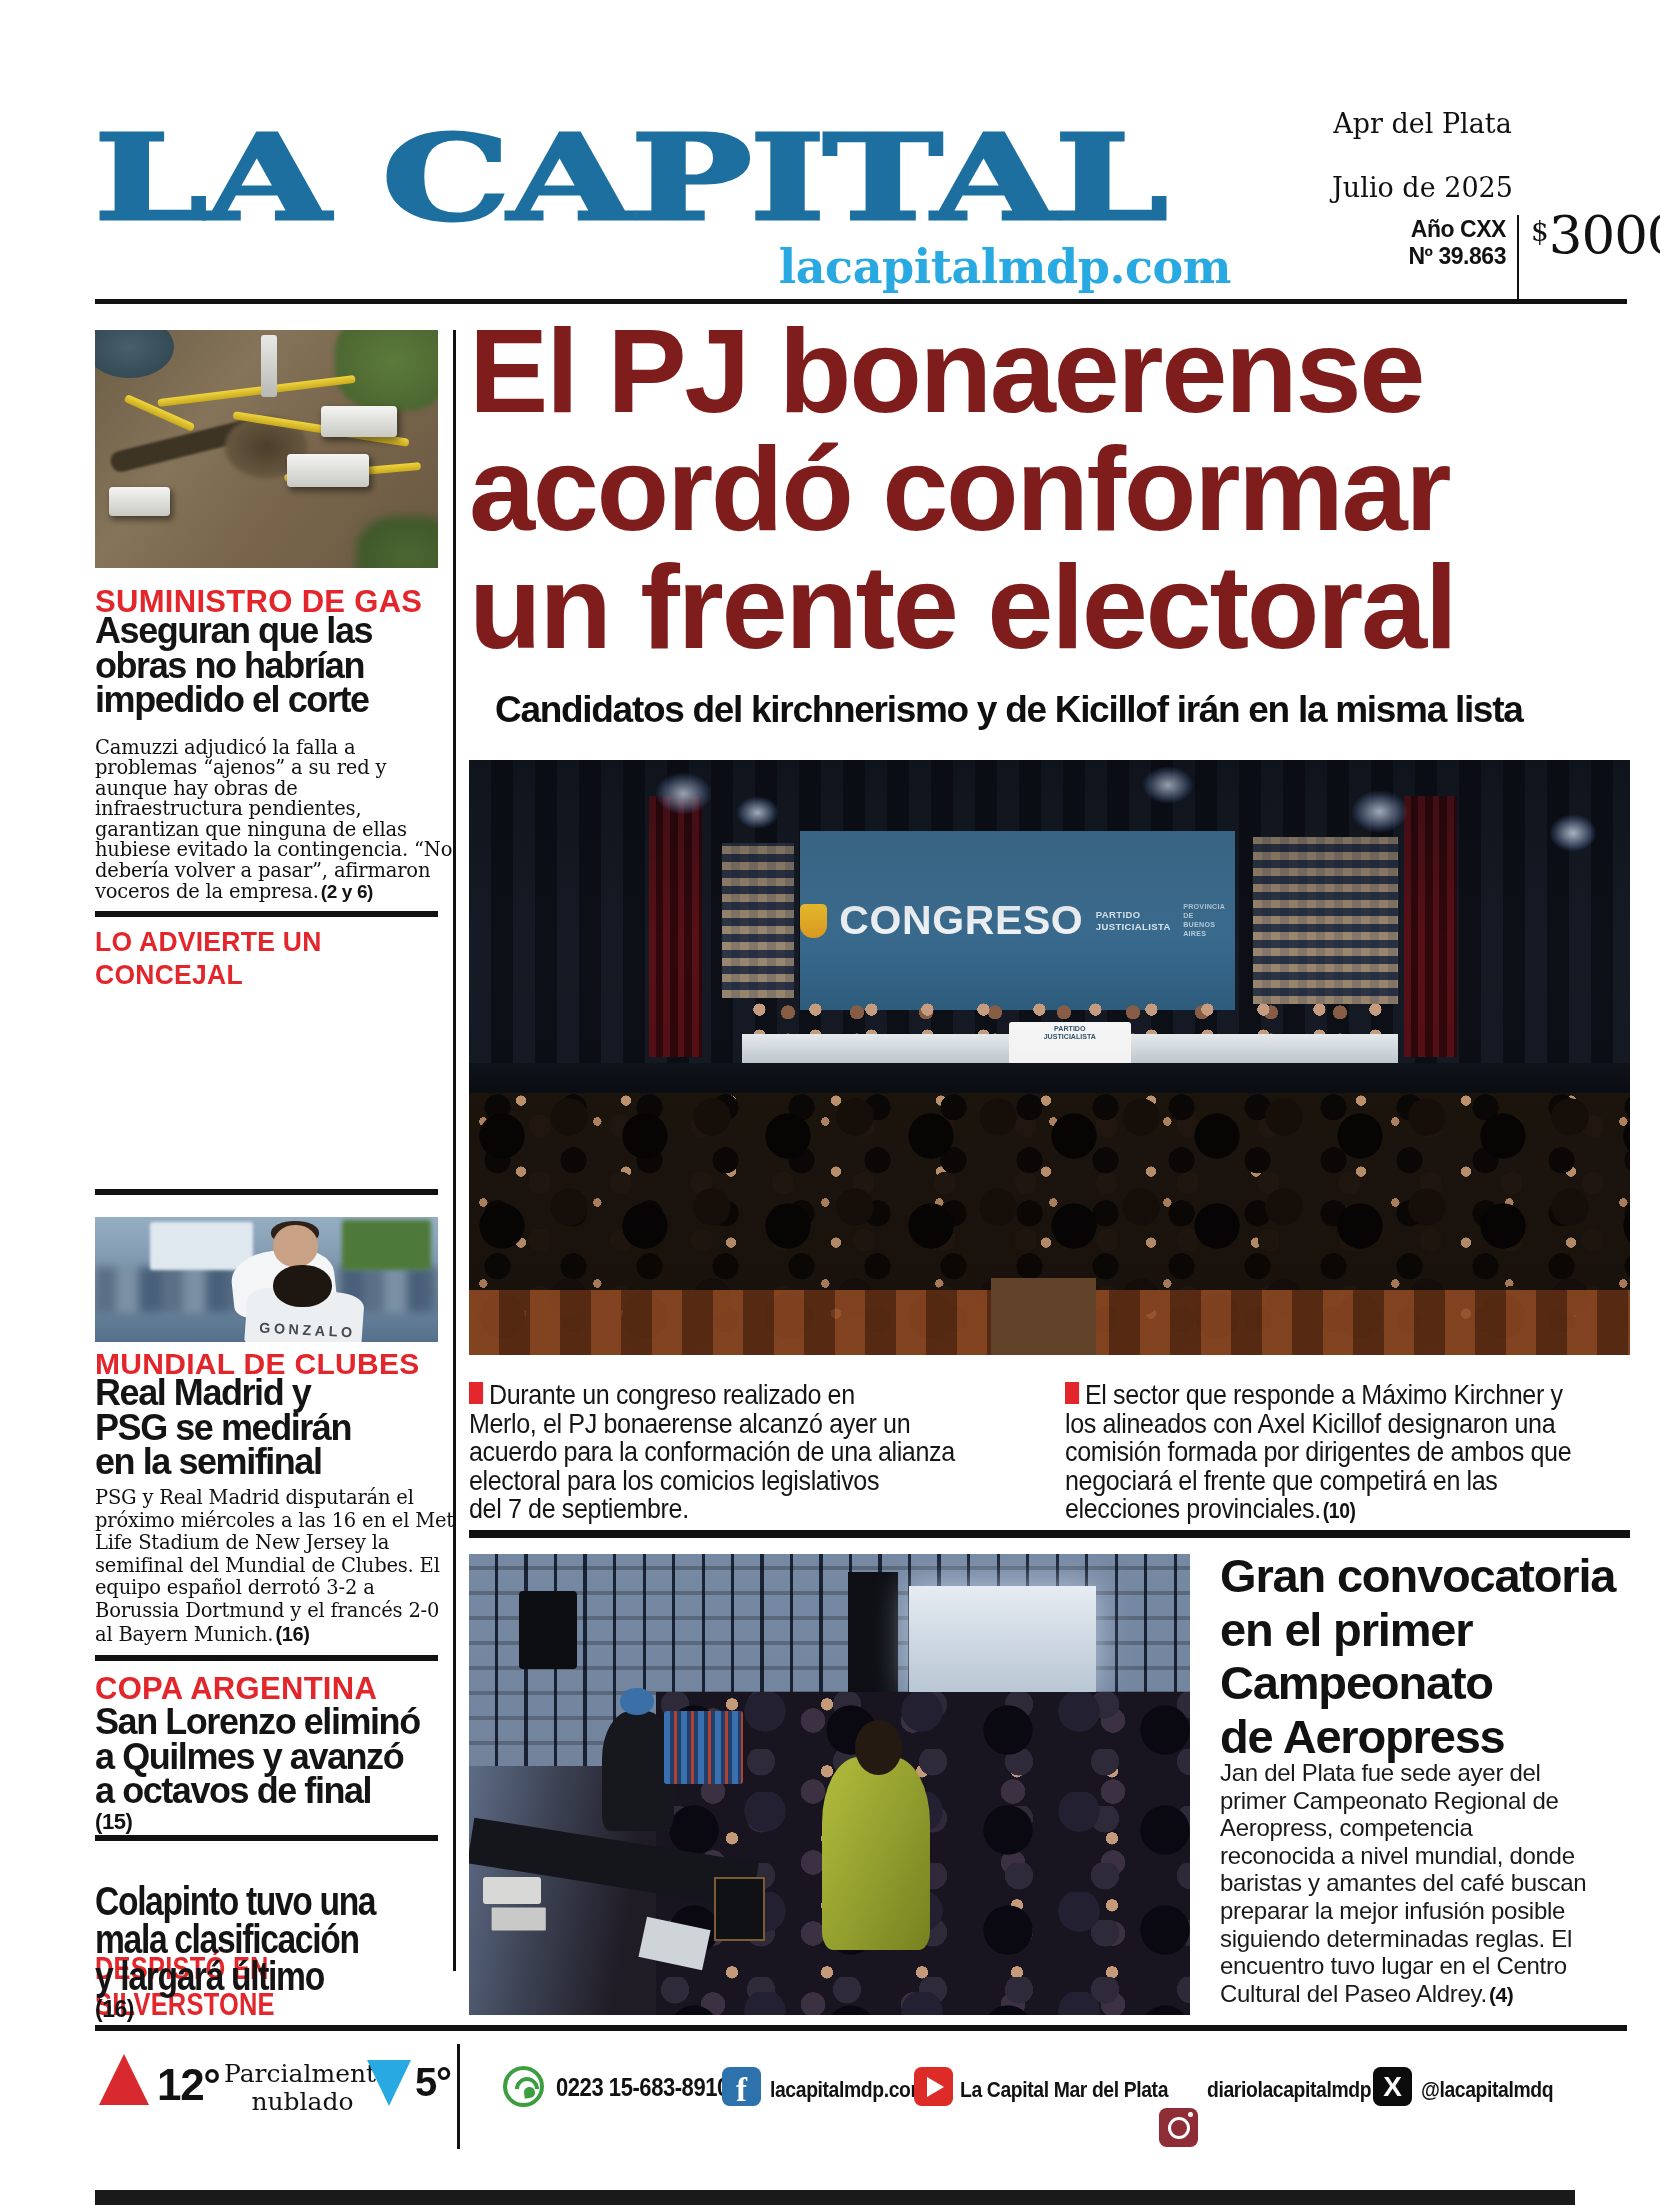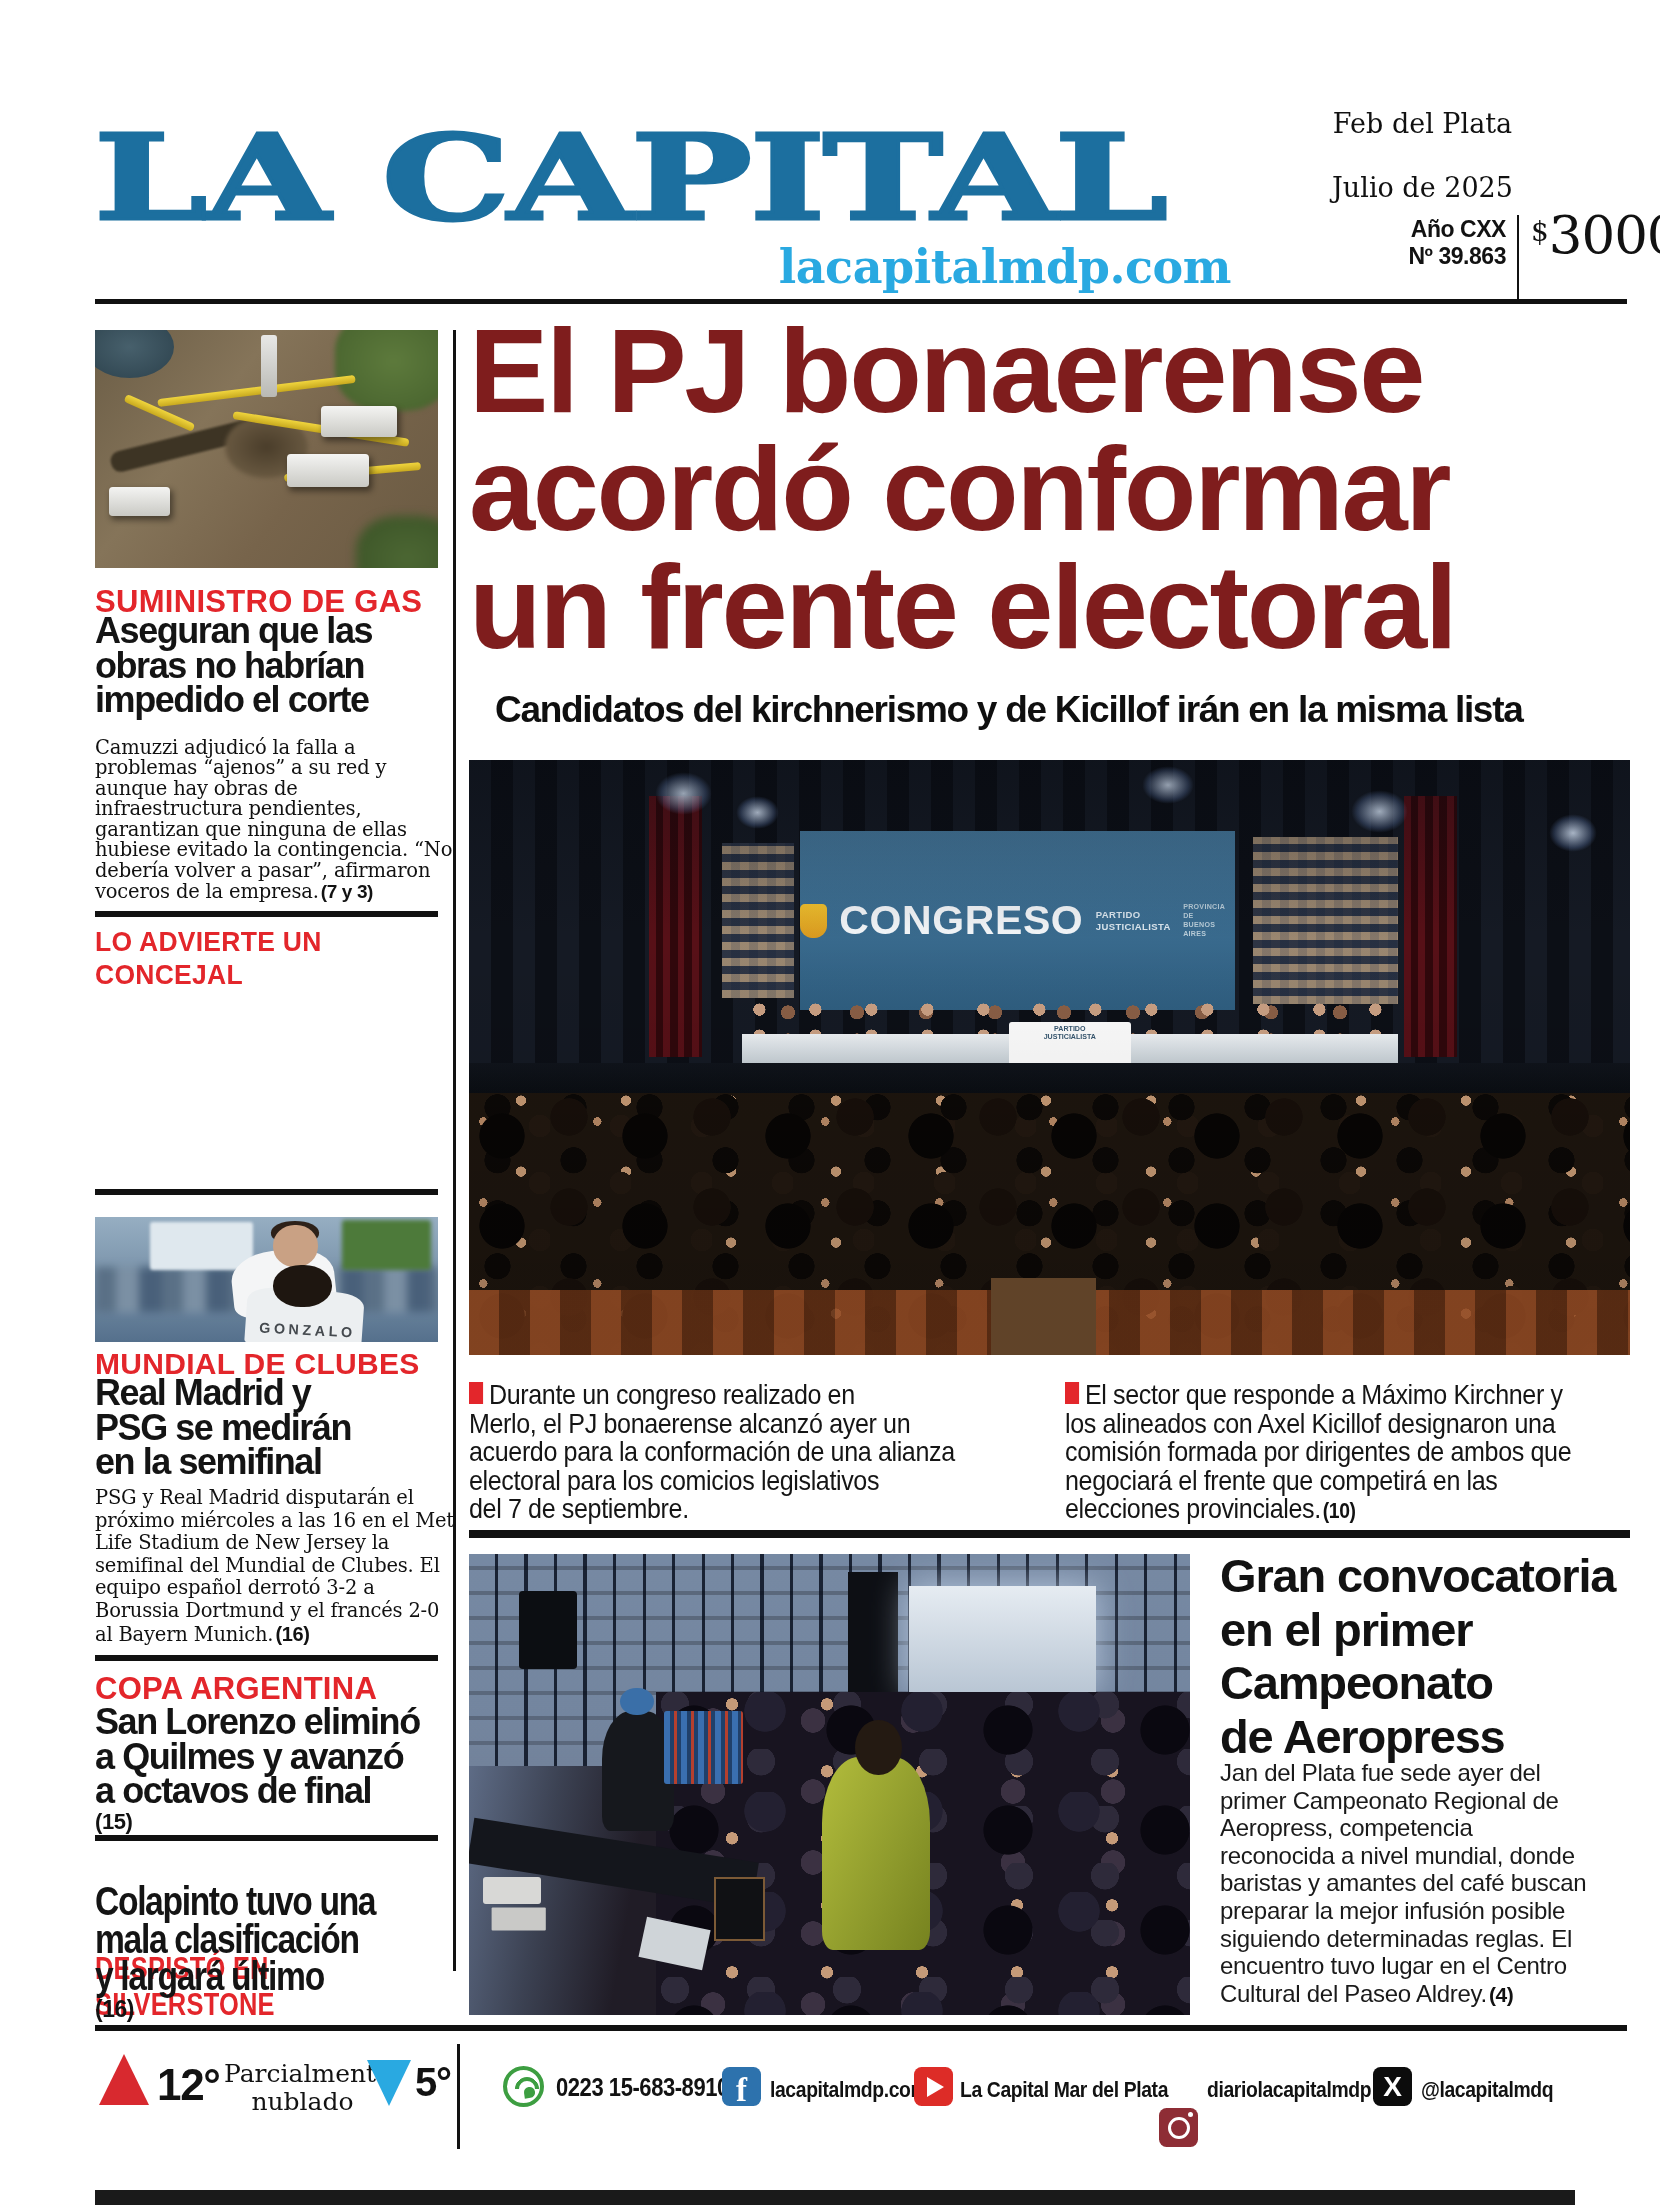--- a/index.html
+++ b/index.html
@@ -177,21 +177,21 @@
 </head>
 <body>
 
 <div id="page">
 
   <div class="abs" style="left:94px;top:120px;">
     <span class="masthead">LA CAPITAL</span>
   </div>
   <div class="abs tagline" style="left:470px;top:240px;width:761px;text-align:right;">lacapitalmdp.com</div>
 
-  <div class="abs hdr-city" style="left:1332px;top:108px;width:181px;">Feb del Plata</div>
+  <div class="abs hdr-city" style="left:1332px;top:108px;width:181px;">Apr del Plata</div>
   <div class="abs hdr-daterest" style="left:1332px;top:172px;width:181px;">Julio de 2025</div>
 
   <div class="abs edition" style="left:1394px;top:216px;width:112px;">
     <div>Año CXX</div>
     <div>Nº 39.863</div>
   </div>
   <div class="abs rule" style="left:1517px;top:215px;width:2.4px;height:86px;"></div>
   <div class="abs" style="left:1531px;top:204px;">
     <span class="price-symbol">$</span><span class="price-amount">3000</span>
   </div>
@@ -221,21 +221,21 @@
 impedido el corte</div>
   <div class="abs" style="left:95px;top:738px;width:362px;">
     <span class="lc-body pre">Camuzzi adjudicó la falla a
 problemas “ajenos” a su red y
 aunque hay obras de
 infraestructura pendientes,
 garantizan que ninguna de ellas
 hubiese evitado la contingencia. “No
 debería volver a pasar”, afirmaron
 voceros de la empresa.</span>
-    <span class="ref" style="font-size:19px;">(7 y 3)</span>
+    <span class="ref" style="font-size:19px;">(2 y 6)</span>
   </div>
 
   <div class="abs rule" style="left:95px;top:911px;width:343px;height:6.2px;"></div>
 
   <div class="abs" style="left:95px;top:925px;width:343px;">
     <div class="kicker cond93" style="font-size:28.5px;">LO ADVIERTE UN CONCEJAL</div>
   </div>
 
   <div class="abs rule" style="left:95px;top:1189px;width:343px;height:6.2px;"></div>
 

